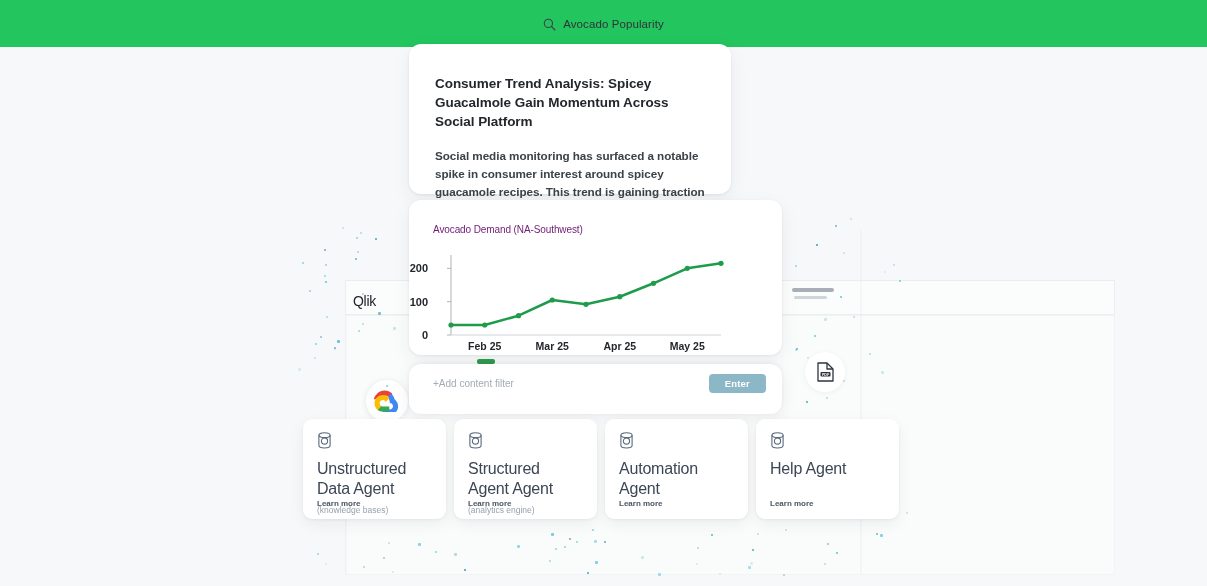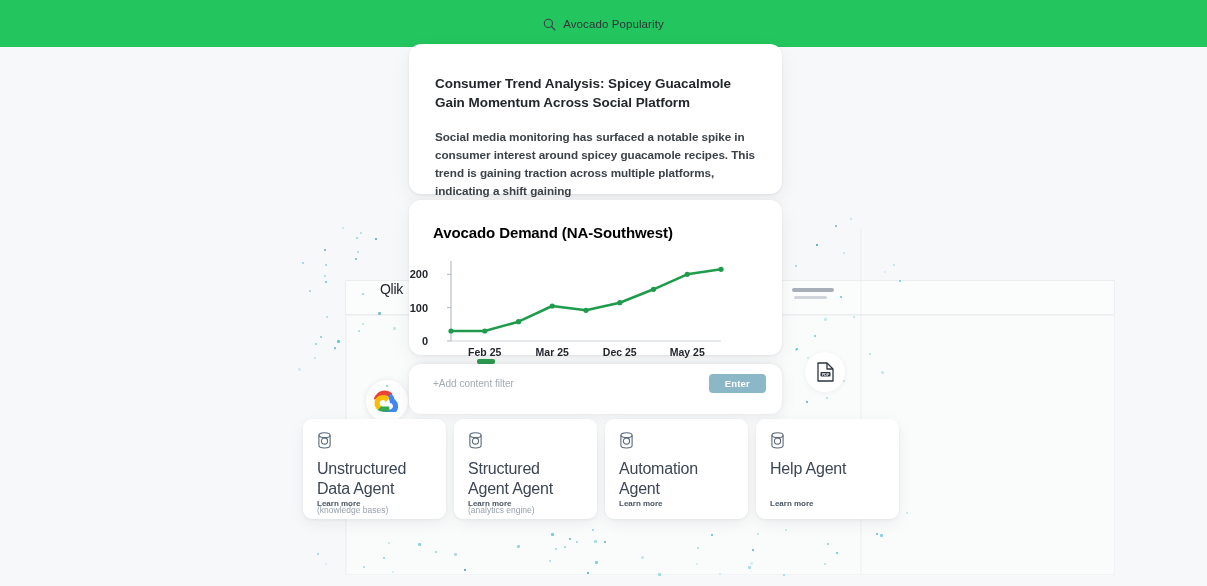--- a/index.html
+++ b/index.html
@@ -23,21 +23,21 @@
 
   
   .bg-layer { position: absolute; inset: 0; overflow: hidden; }
   .bg-panel {
     position: absolute; background: #ffffff; border: 1px solid #e4e7ea;
     opacity: .62;
   }
   .bg-panel.soft { opacity: .45; border-color: #eceff2; }
   .qlik-box {
     position: absolute; left: 345px; top: 281px; width: 63px; height: 28px;
-    display: flex; align-items: flex-start; padding-left: 8px; margin-left: 27px;
+    display: flex; align-items: flex-end; padding-left: 8px;
   }
   .qlik-text { font-size: 14px; color: #20232a; letter-spacing: -.3px; }
   .qlik-bar {
     position: absolute; left: 412px; top: 294px; width: 30px; height: 3px;
     background: #d5d9de; border-radius: 2px;
   }
   .r-bar-a {
     position: absolute; left: 792px; top: 288px; width: 42px; height: 4px;
     background: #9aa1ab; border-radius: 2px; opacity: .85;
   }
@@ -66,32 +66,32 @@
     display: flex; align-items: center; justify-content: center;
     box-shadow: 0 1px 5px rgba(30,40,60,.06);
   }
   .dot { position: absolute; border-radius: 1px; }
 
   
   .card {
     position: absolute; background: #ffffff; border-radius: 12px;
     box-shadow: 0 1px 3px rgba(20,30,50,.07), 0 6px 20px rgba(20,30,50,.06);
   }
-  #trend-card { left: 409px; top: 44px; width: 373px; height: 150px; padding: 30px 26px 0 26px; }
+  #trend-card { left: 409px; top: 44px; width: 322px; height: 150px; padding: 30px 26px 0 26px; }
   .trend-title {
     font-size: 13.5px; font-weight: bold; color: #23272c; line-height: 1.42;
     letter-spacing: -.05px;
   }
   .trend-body {
     margin-top: 16px; font-size: 11.7px; font-weight: bold; color: #3b4248;
     line-height: 1.52; letter-spacing: -.05px;
   }
 
   #chart-card { left: 409px; top: 200px; width: 373px; height: 155px; padding: 24px 20px 0 24px; }
-  .chart-title { font-size: 15px; font-weight: bold; color: #000000; letter-spacing: -.1px; }
+  .chart-title { font-size: 10px; font-weight: normal; color: #701a75; letter-spacing: -.1px; }
   .chart-area { position: relative; margin-top: 16px; height: 100px; }
   .ytick { position: absolute; right: 100%; margin-right: 5px; font-size: 11px; font-weight: bold; color: #23272c; transform: translateY(-50%); white-space: nowrap; }
   .xtick { position: absolute; font-size: 10.5px; font-weight: bold; color: #23272c; transform: translateX(-50%); white-space: nowrap; }
 
   #prompt-card {
     left: 409px; top: 364px; width: 373px; height: 50px;
     padding: 10px 16px 0 24px;
     box-shadow: 0 -1px 4px rgba(20,30,50,.05), 0 4px 16px rgba(20,30,50,.07);
   }
   .prompt-q { font-size: 13px; font-weight: bold; color: #868e96; letter-spacing: -.1px; }
@@ -280,21 +280,21 @@
           <circle cx="288" cy="12.333333333333329" r="2.6" fill="#1e9b4b"></circle>
         </svg>
       <div id="yticks">
           <div class="ytick" style="top:84px">0</div>
           <div class="ytick" style="top:50.666666666666664px">100</div>
           <div class="ytick" style="top:17.33333333333333px">200</div>
         </div>
       <div id="xticks">
           <div class="xtick" style="left:51.75px;top:89px">Feb 25</div>
           <div class="xtick" style="left:119.25px;top:89px">Mar 25</div>
-          <div class="xtick" style="left:186.75px;top:89px">Dec 25</div>
+          <div class="xtick" style="left:186.75px;top:89px">Apr 25</div>
           <div class="xtick" style="left:254.25px;top:89px">May 25</div>
         </div>
     </div>
   </div>
 
   <div class="card" id="prompt-card">
     <div class="prompt-row">
       <span class="prompt-filter">+Add content filter</span>
       <button class="enter-btn">Enter</button>
     </div>

